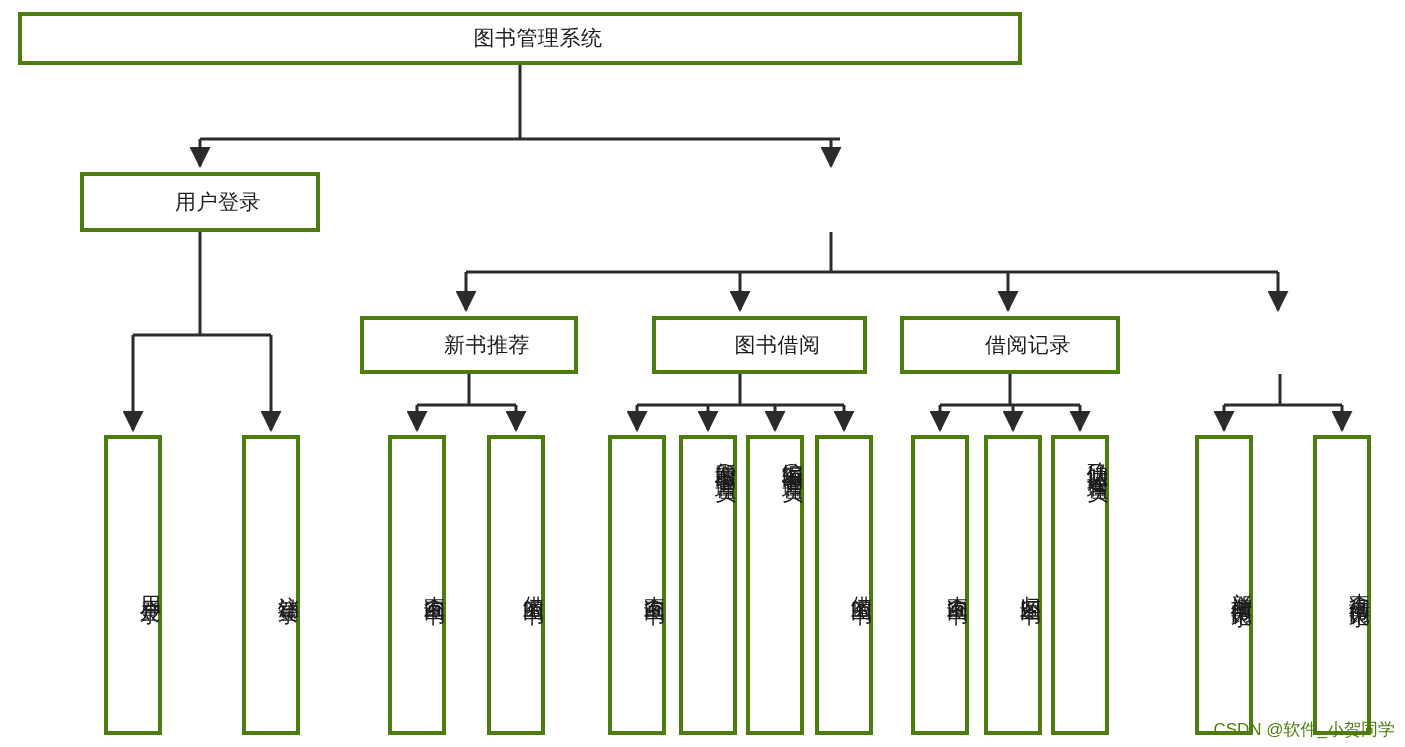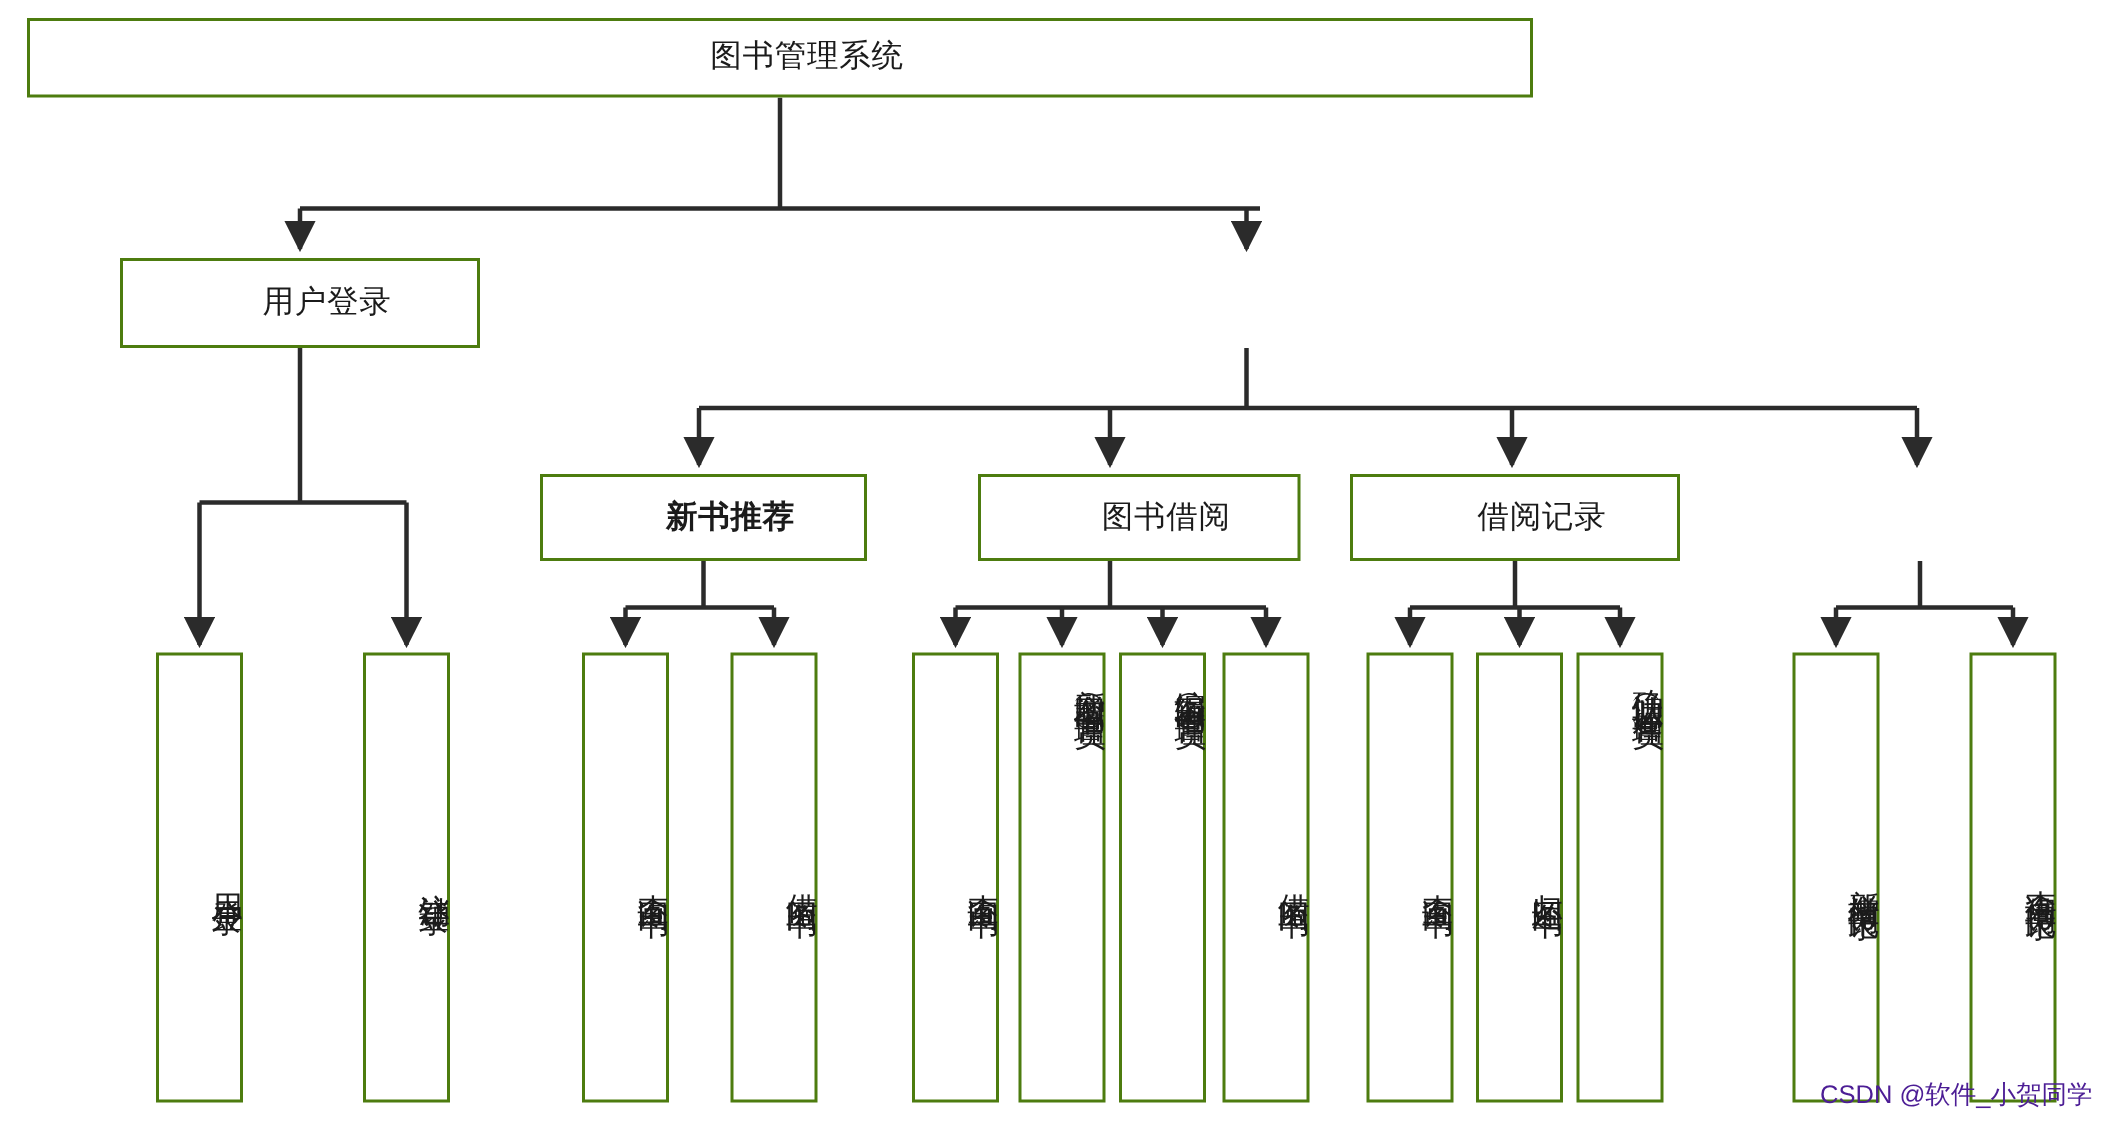--- a/index.html
+++ b/index.html
@@ -22,21 +22,21 @@
     left: 0;
     top: 0;
     width: 1405px;
     height: 747px;
     pointer-events: none;
   }
   .node {
     position: absolute;
     box-sizing: border-box;
     background: #ffffff;
-    border: 2px solid #4d7c0f;
+    border: 4px solid #4d7c0f;
     display: flex;
     align-items: center;
     justify-content: center;
     padding-left: 36px;
   }
   .node .lbl {
     font-size: 21px;
     color: #1b1b1b;
     line-height: 1.15;
     letter-spacing: 0.5px;
@@ -57,21 +57,21 @@
   }
   .node.vert.mid {
     align-items: center;
     padding-top: 0;
   }
   .watermark {
     position: absolute;
     right: 10px;
     bottom: 6px;
     font-size: 17px;
-    color: #4c1d95;
+    color: #4d7c0f;
     white-space: nowrap;
   }
 </style>
 </head>
 <body>
 
 <div id="canvas">
 
   <svg class="wires" viewBox="0 0 1405 747">
     <defs>
@@ -124,21 +124,21 @@
   </svg>
 
   <div class="node" style="left:18px; top:12px; width:1004px; height:53px;">
     <span class="lbl">图书管理系统</span>
   </div>
 
   <div class="node" style="left:80px; top:172px; width:240px; height:60px;">
     <span class="lbl">用户登录</span>
   </div>
 
-  <div class="node" style="left:360px; top:316px; width:218px; height:58px;font-weight:bold;">
+  <div class="node" style="left:360px; top:316px; width:218px; height:58px;">
     <span class="lbl">新书推荐</span>
   </div>
   <div class="node" style="left:633px; top:316px; width:215px; height:58px;margin-left:19px;">
     <span class="lbl">图书借阅</span>
   </div>
   <div class="node" style="left:900px; top:316px; width:220px; height:58px;">
     <span class="lbl">借阅记录</span>
   </div>
 
   <div class="node vert mid" style="left:104px; top:435px; width:58px; height:300px;">

